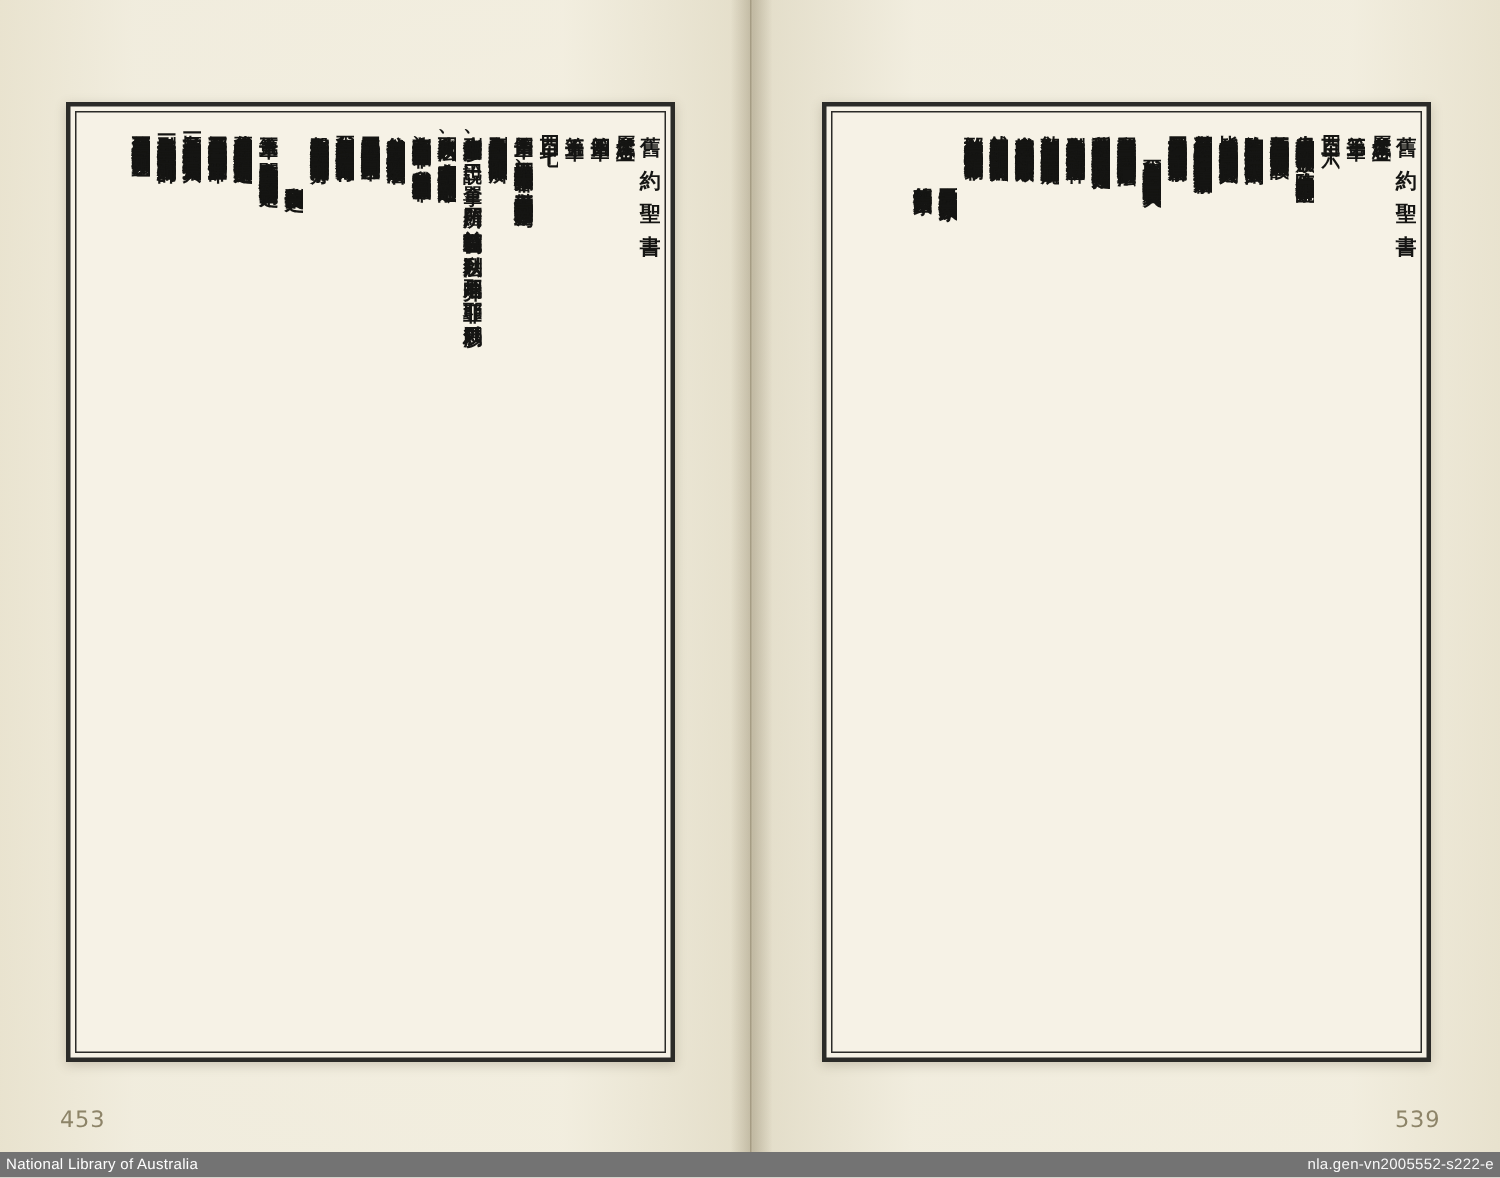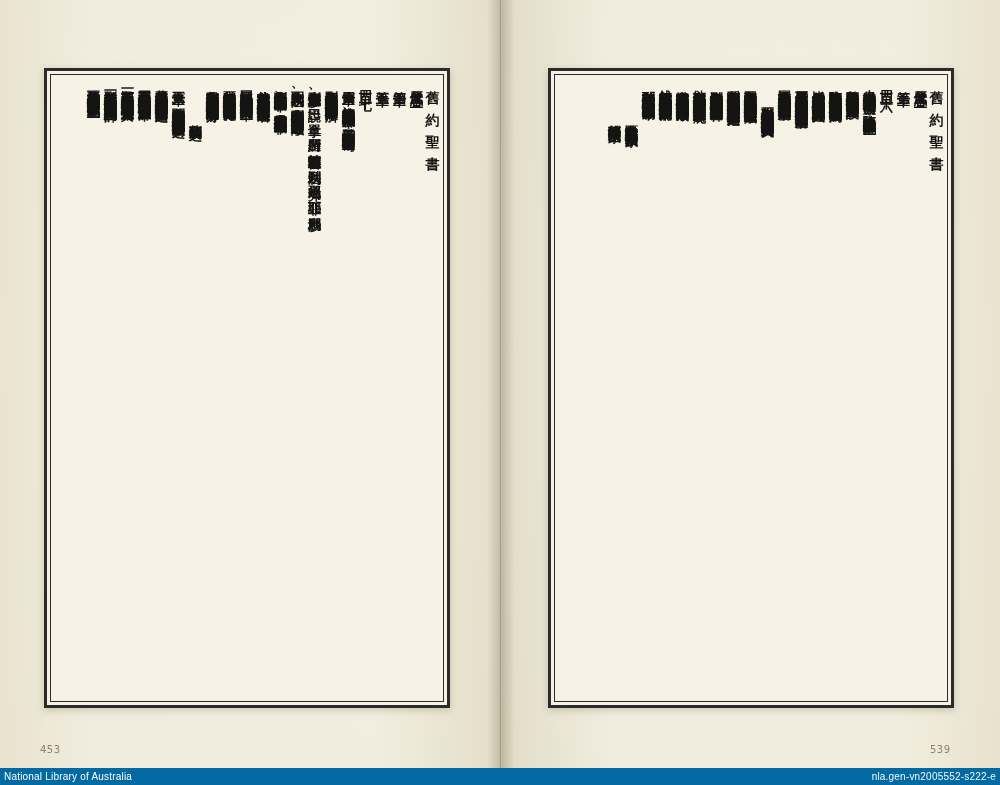--- a/index.html
+++ b/index.html
@@ -139,34 +139,34 @@
       radial-gradient(circle at 72% 61%, rgba(150,130,90,.08) 0 2px, transparent 3px),
       radial-gradient(circle at 38% 84%, rgba(150,130,90,.09) 0 2px, transparent 3px),
       radial-gradient(circle at 88% 14%, rgba(150,130,90,.07) 0 2px, transparent 3px);
   }
 
   
   .folio {
     position: absolute;
     bottom: 30px;
     font-family: "DejaVu Sans", sans-serif;
-    font-size: 10px;
+    font-size: 15px;
     color: #8d8468;
     letter-spacing: .5px;
   }
   .folio.left  { left: 40px; }
   .folio.right { left: 930px; }
 
   
   .footerbar {
     position: absolute;
     left: 0; bottom: 0;
     width: 1000px;
     height: 17px;
-    background: #0369a1;
+    background: #737373;
     color: #ffffff;
     display: flex;
     align-items: center;
     justify-content: space-between;
     padding: 0 4px;
     box-sizing: border-box;
     font-family: "Liberation Sans", sans-serif;
     font-size: 10px;
     letter-spacing: .2px;
   }

